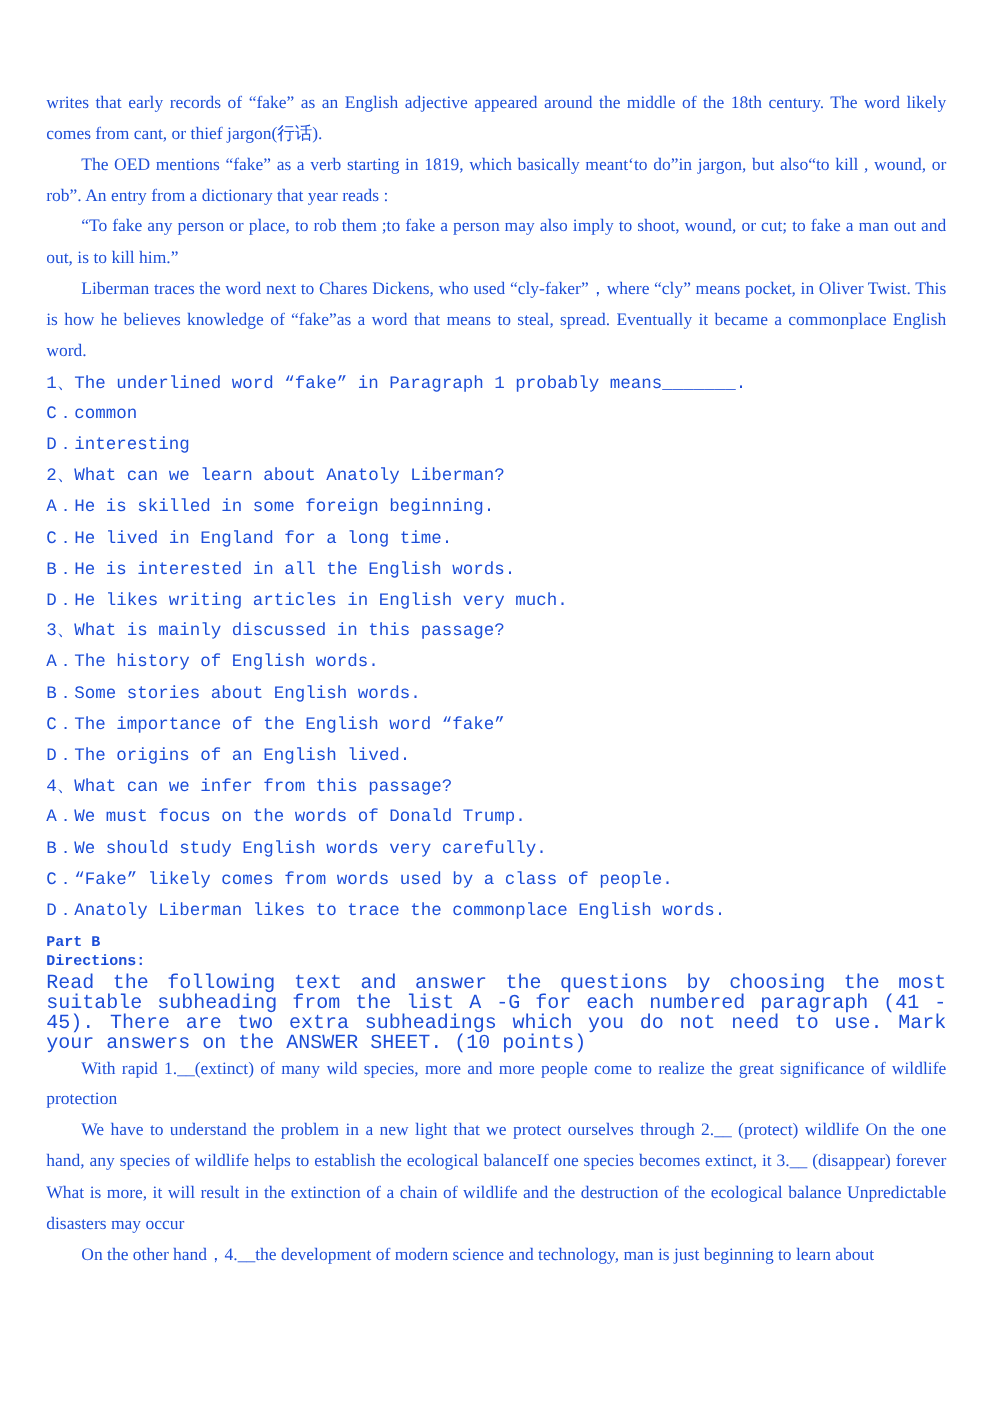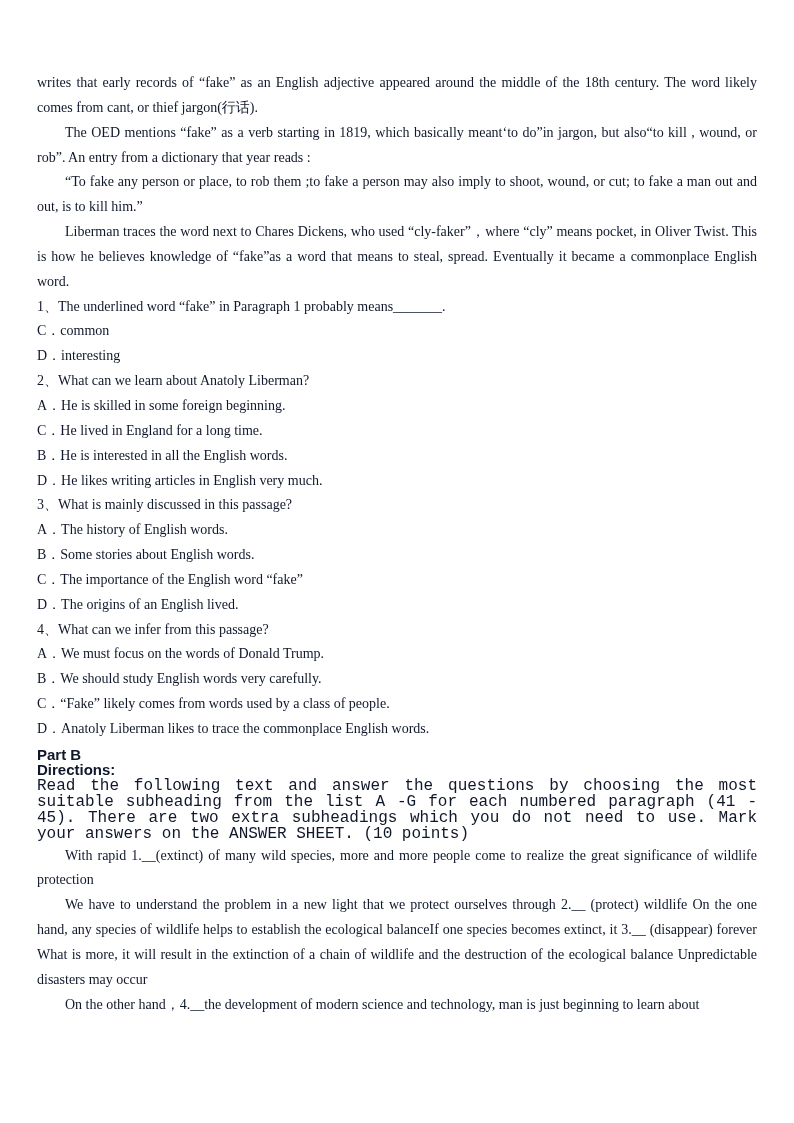--- a/index.html
+++ b/index.html
@@ -6,44 +6,45 @@
   html, body {
     margin: 0;
     padding: 0;
     background: #ffffff;
   }
   .page {
     width: 794px;
     height: 1123px;
     margin: 0 auto;
     background: #ffffff;
-    color: #0f172a;
+    color: #1d4ed8;
     padding: 71px 37px 20px 37px;
     overflow: hidden;
     font-family: "Liberation Serif", "DejaVu Serif", serif;
   }
   .para {
     margin: 0;
     font-size: 14px;
     line-height: 24.85px;
     text-align: justify;
   }
   .indent { text-indent: 28px; }
   .qline {
     margin: 0;
     font-size: 14px;
     line-height: 24.85px;
     text-align: left;
+    font-family: Liberation Mono, monospace;
   }
   .part-b-block { margin-top: 5px; }
   .mono-head {
     margin: 0;
-    font-family: Liberation Sans, sans-serif;
+    font-family: Liberation Mono, monospace;
     font-weight: bold;
-    font-size: 15px;
+    font-size: 12px;
     line-height: 15.5px;
   }
   .directions-text {
     margin: 0;
     font-family: Liberation Mono, monospace;
     font-size: 16px;
     line-height: 16.2px;
     text-align: justify;
   }
   .cloze-block { margin-top: 1px; }

